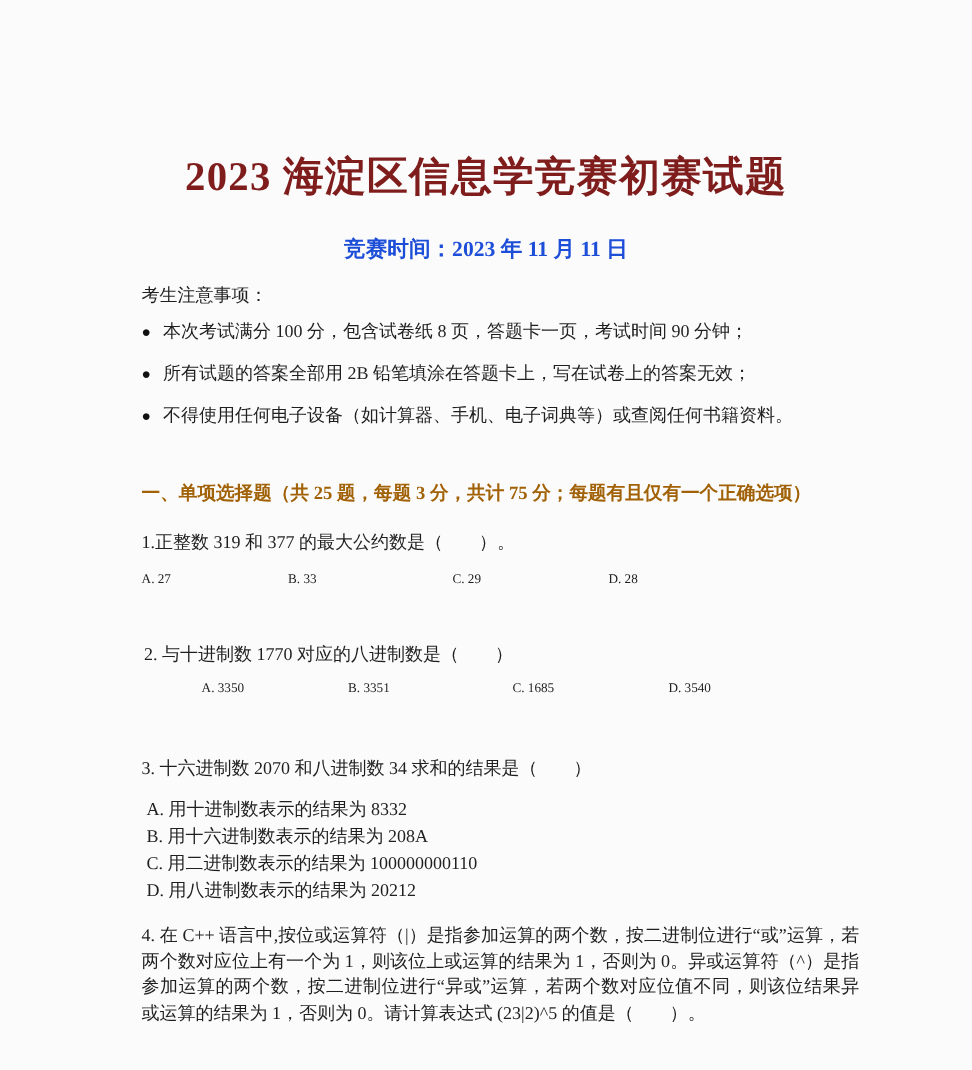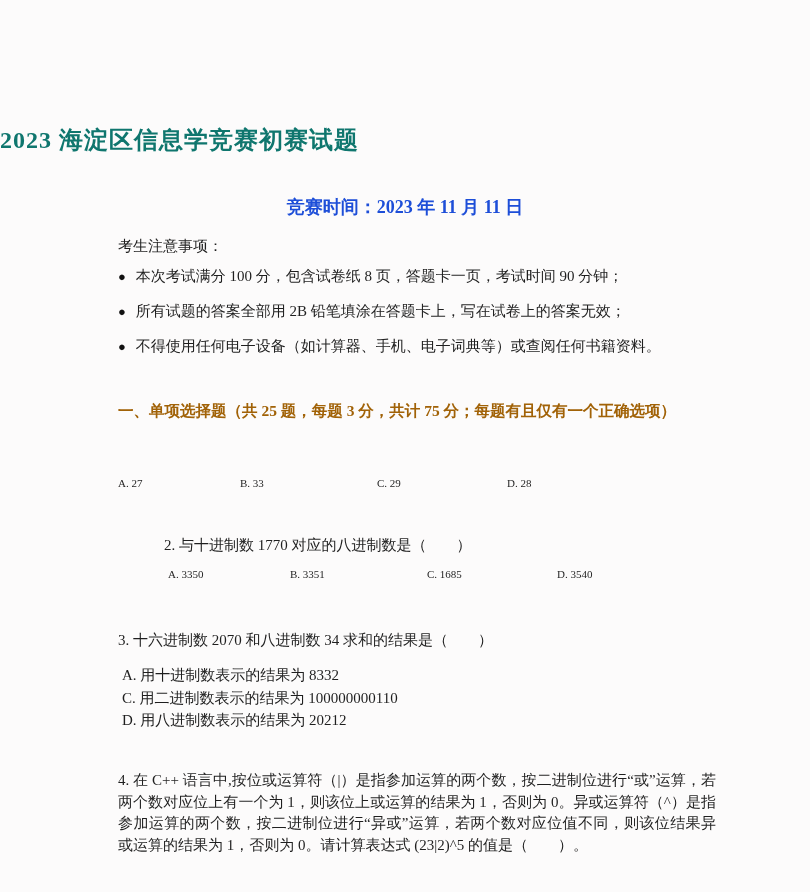--- a/index.html
+++ b/index.html
@@ -15,25 +15,25 @@
     margin: 0 auto;
     background: #fcfbfb;
     color: #1f1f1f;
     overflow: hidden;
   }
   .doc-title {
     position: absolute;
     top: 124px;
     left: 0;
     width: 100%;
-    text-align: left;
-    font-size: 24px;
+    text-align: center;
+    font-size: 34px;
     font-weight: bold;
     letter-spacing: 1px;
-    color: #0f766e;
+    color: #7f1d1d;
   }
   .doc-subtitle {
     position: absolute;
     top: 195px;
     left: 0;
     width: 100%;
     text-align: center;
     font-size: 18px;
     font-weight: bold;
     color: #1d4ed8;
@@ -69,21 +69,21 @@
     white-space: nowrap;
     color: #a16207;
   }
   .q-stem {
     position: absolute;
     left: 118px;
     font-size: 15px;
     white-space: nowrap;
   }
   .q1-stem { top: 443px; }
-  .q2-stem { top: 536px; left: 120px; margin-left: 44px; }
+  .q2-stem { top: 536px; left: 120px; }
   .q3-stem { top: 631px; }
   .options-row {
     position: absolute;
     left: 118px;
     display: grid;
     grid-template-columns: 122px 137px 130px auto;
     font-size: 11px;
     white-space: nowrap;
   }
   .q1-options { top: 477px; }
@@ -124,37 +124,39 @@
     <span class="bullet-glyph">●</span>
     <span>所有试题的答案全部用 2B 铅笔填涂在答题卡上，写在试卷上的答案无效；</span>
   </div>
   <div class="bullet-row bullet-3">
     <span class="bullet-glyph">●</span>
     <span>不得使用任何电子设备（如计算器、手机、电子词典等）或查阅任何书籍资料。</span>
   </div>
 
   <div class="section-heading">一、单项选择题（共 25 题，每题 3 分，共计 75 分；每题有且仅有一个正确选项）</div>
 
+  <div class="q-stem q1-stem">1.正整数 319 和 377 的最大公约数是（　　）。</div>
   <div class="options-row q1-options">
     <span>A. 27</span>
     <span>B. 33</span>
     <span>C. 29</span>
     <span>D. 28</span>
   </div>
 
   <div class="q-stem q2-stem">2. 与十进制数 1770 对应的八进制数是（　　）</div>
   <div class="options-row q2-options">
     <span>A. 3350</span>
     <span>B. 3351</span>
     <span>C. 1685</span>
     <span>D. 3540</span>
   </div>
 
   <div class="q-stem q3-stem">3. 十六进制数 2070 和八进制数 34 求和的结果是（　　）</div>
   <div class="options-stack">
     <div>A. 用十进制数表示的结果为 8332</div>
+    <div>B. 用十六进制数表示的结果为 208A</div>
     <div>C. 用二进制数表示的结果为 100000000110</div>
     <div>D. 用八进制数表示的结果为 20212</div>
   </div>
 
   <div class="q4-stem">4. 在 C++ 语言中,按位或运算符（|）是指参加运算的两个数，按二进制位进行“或”运算，若两个数对应位上有一个为 1，则该位上或运算的结果为 1，否则为 0。异或运算符（^）是指参加运算的两个数，按二进制位进行“异或”运算，若两个数对应位值不同，则该位结果异或运算的结果为 1，否则为 0。请计算表达式 (23|2)^5 的值是（　　）。</div>
 
 </div>
 
 </body></html>

